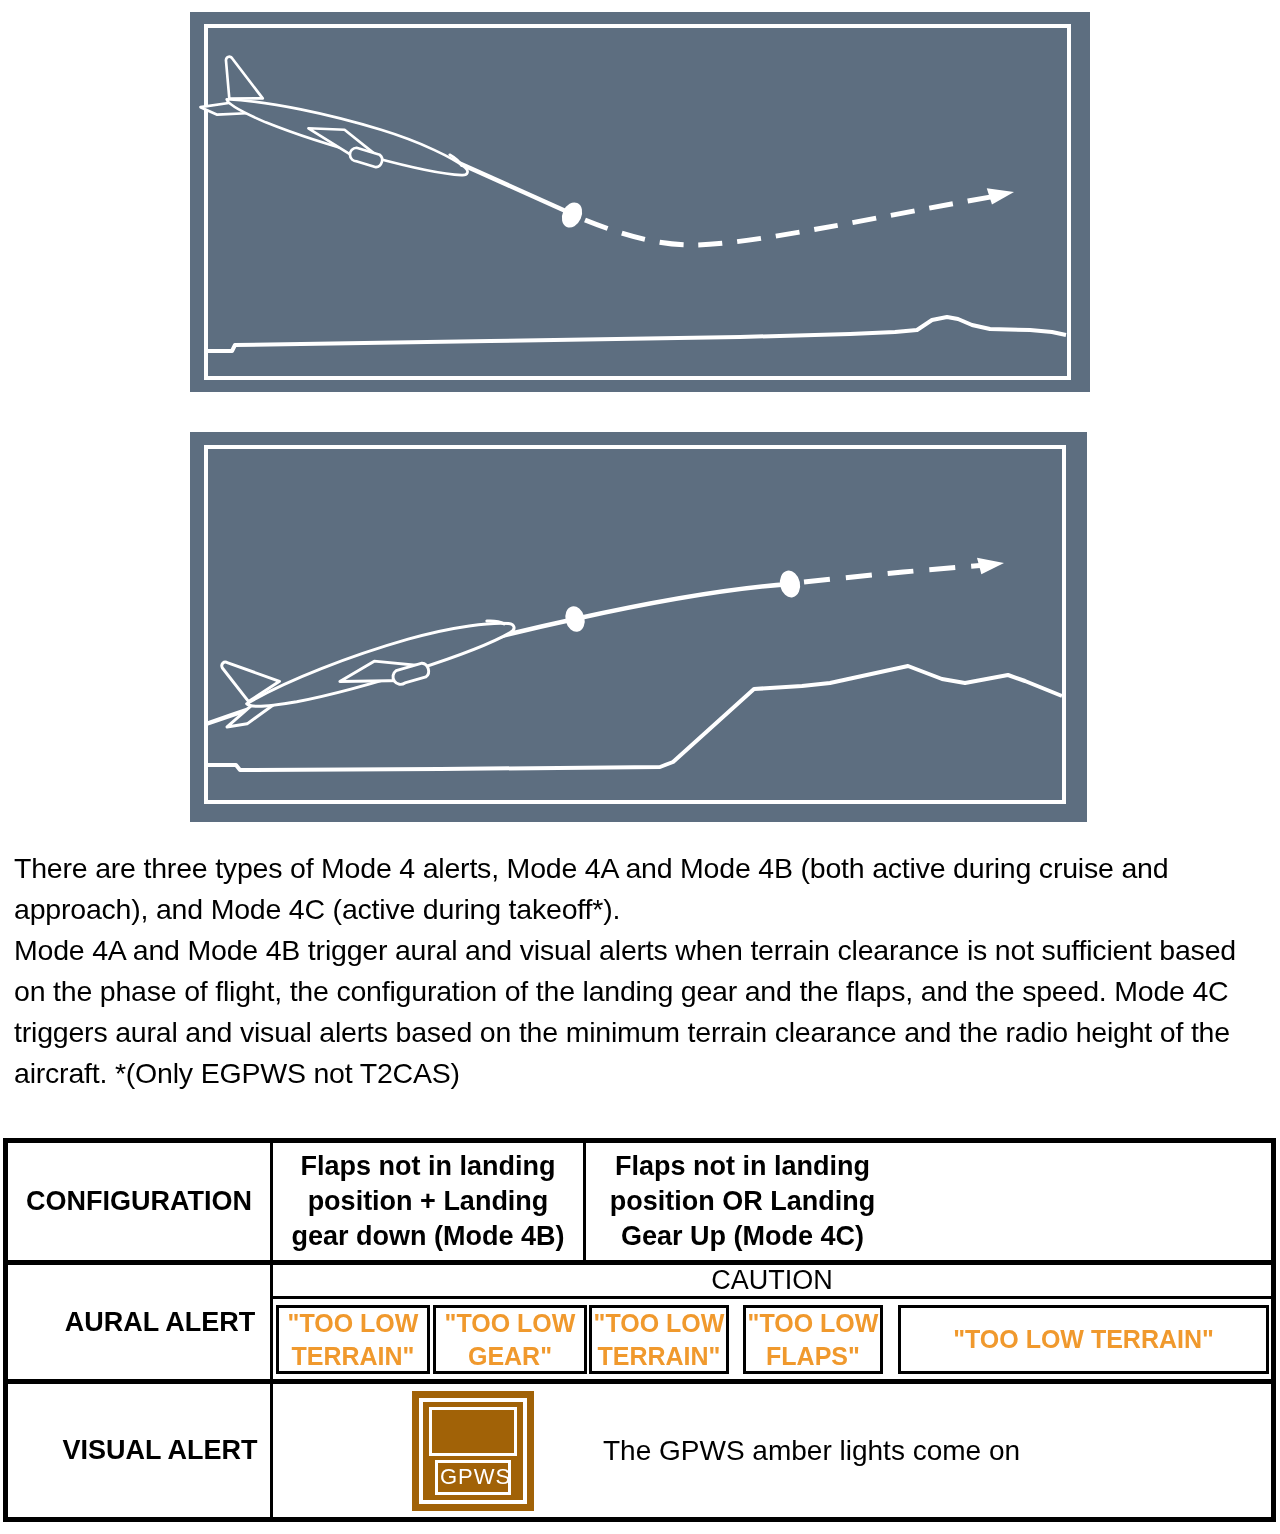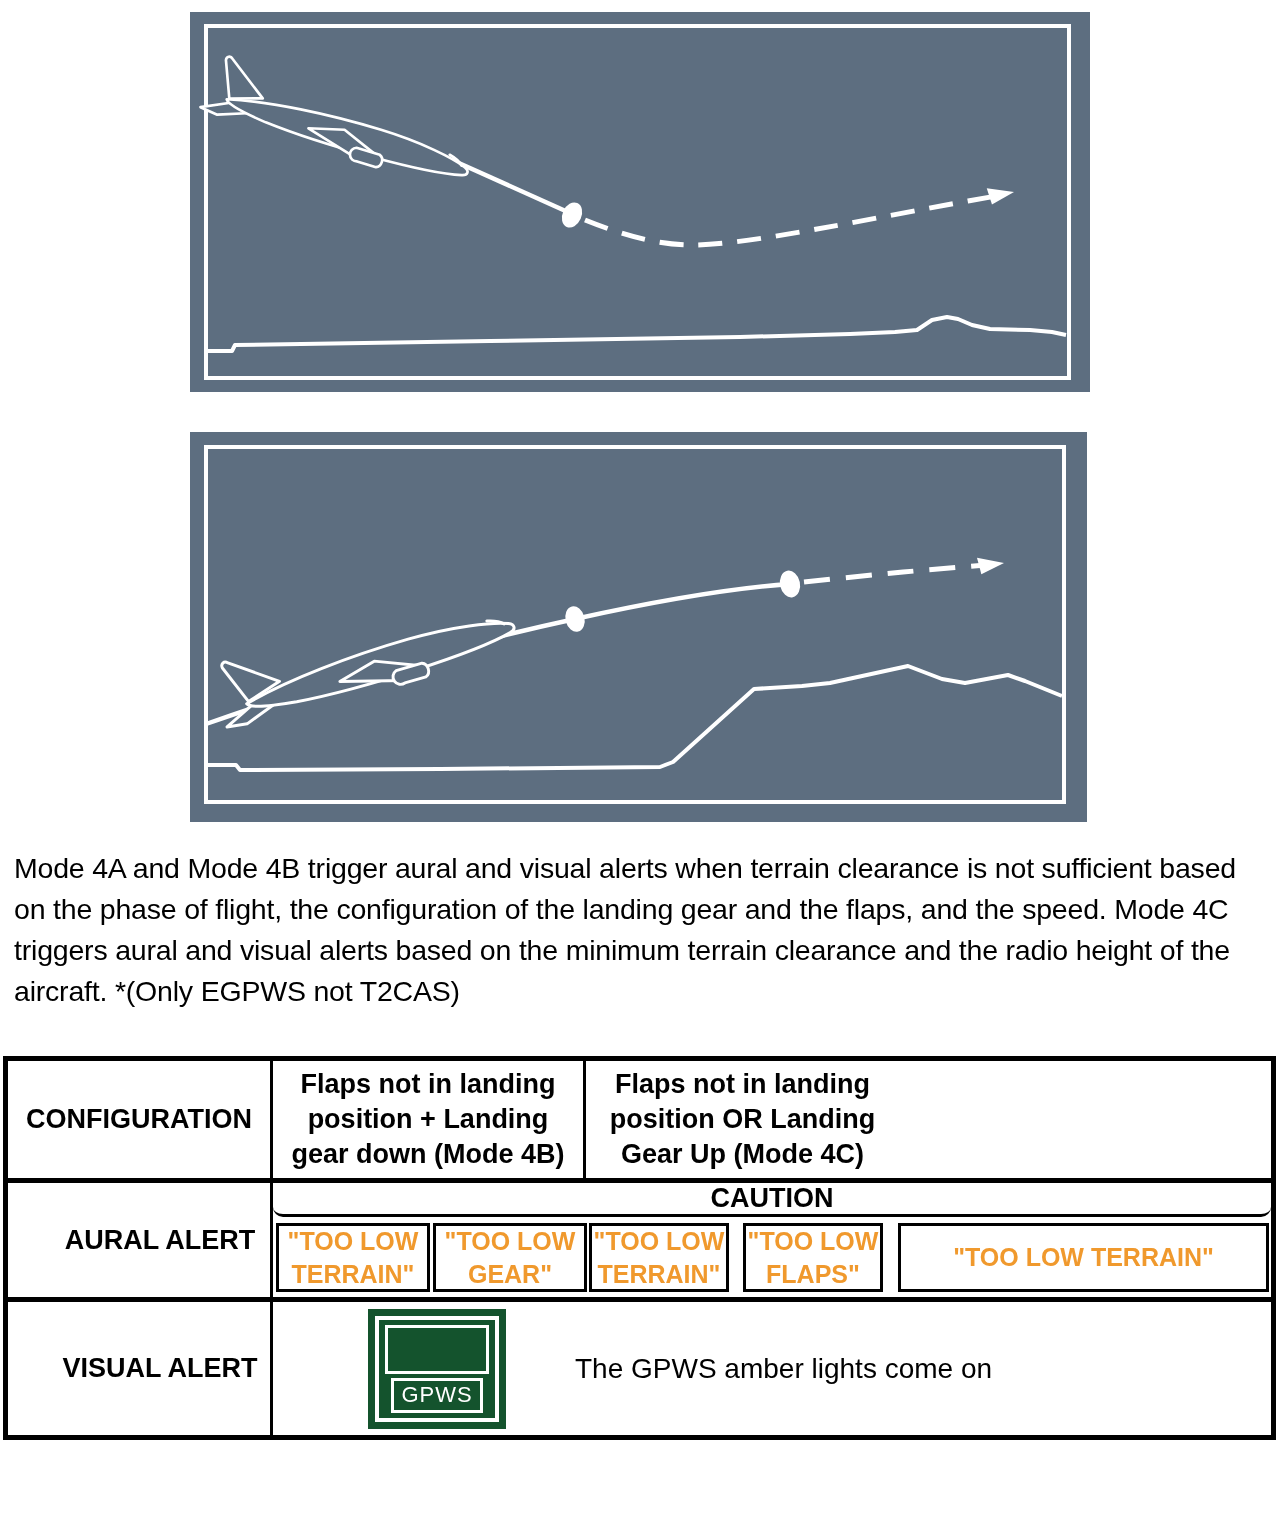--- a/index.html
+++ b/index.html
@@ -60,21 +60,21 @@
     font-weight: bold; font-size: 27px;
     border-right: 3px solid #000;
     text-align: center;
     padding-left: 42px;
   }
   .aural-right { display: flex; flex-direction: column; }
   .caution-cell {
     height: 34px;
     border-bottom: 3px solid #000;
     display: flex; align-items: center; justify-content: center;
-    font-weight: bold; font-size: 27px; border-radius: 10px;
+    font-weight: normal; font-size: 27px;
   }
   .alert-strip {
     height: 80px;
     display: flex;
     align-items: center;
     padding: 6px 2px 5px 3px;
   }
   .alert-box {
     height: 69px;
     border: 3px solid #000;
@@ -86,31 +86,32 @@
   }
   .ab1 { width: 154px; }
   .ab2 { width: 154px; margin-left: 3px; }
   .ab3 { width: 140px; margin-left: 2px; }
   .ab4 { width: 140px; margin-left: 14px; }
   .ab5 { flex: 1; margin-left: 15px; white-space: normal; }
 
   .trow3 {
     display: grid;
     grid-template-columns: 265px 1fr;
+    gap: 44px;
   }
   .visual-right {
     min-height: 133px;
     display: flex; align-items: center;
   }
   .visual-desc { font-size: 28px; margin-left: 69px; }
 
   
   .gpws {
-    width: 138px; height: 120px;
-    background: #14532d;
+    width: 122px; height: 120px;
+    background: #a16207;
     margin-left: 95px;
     padding: 7px;
     flex: 0 0 auto;
   }
   .gpws-ring {
     width: 100%; height: 100%;
     border: 4px solid #fff;
     padding: 5px 6px;
     display: flex; flex-direction: column;
   }
@@ -173,20 +174,21 @@
       <path d="M 614,150 C 680,143 732,138 796,133" fill="none" stroke="#FFFFFF" stroke-width="5" stroke-dasharray="26 16"></path>
       <polygon points="0,0 -26,-9 -24,8" transform="translate(814,131) rotate(-8)" fill="#FFFFFF"></polygon>
       <ellipse cx="385" cy="187" rx="9.5" ry="13" transform="rotate(-14 385 187)" fill="#FFFFFF"></ellipse>
       <ellipse cx="600" cy="152" rx="10" ry="13.5" transform="rotate(-12 600 152)" fill="#FFFFFF"></ellipse>
 
       <use href="#plane-shape" transform="translate(190,231) rotate(-16) scale(0.84)"></use>
     </svg>
   </div>
 
   <div class="bodytext">
+    <p>There are three types of Mode 4 alerts, Mode 4A and Mode 4B (both active during cruise and approach), and Mode 4C (active during takeoff*).</p>
     <p>Mode 4A and Mode 4B trigger aural and visual alerts when terrain clearance is not sufficient based on the phase of flight, the configuration of the landing gear and the flaps, and the speed. Mode 4C triggers aural and visual alerts based on the minimum terrain clearance and the radio height of the aircraft. *(Only EGPWS not T2CAS)</p>
   </div>
 
   <div class="alert-table">
 
     <div class="trow1">
       <div class="cell">CONFIGURATION</div>
       <div class="cell">Flaps not in landing
 position + Landing
 gear down (Mode 4B)</div>

